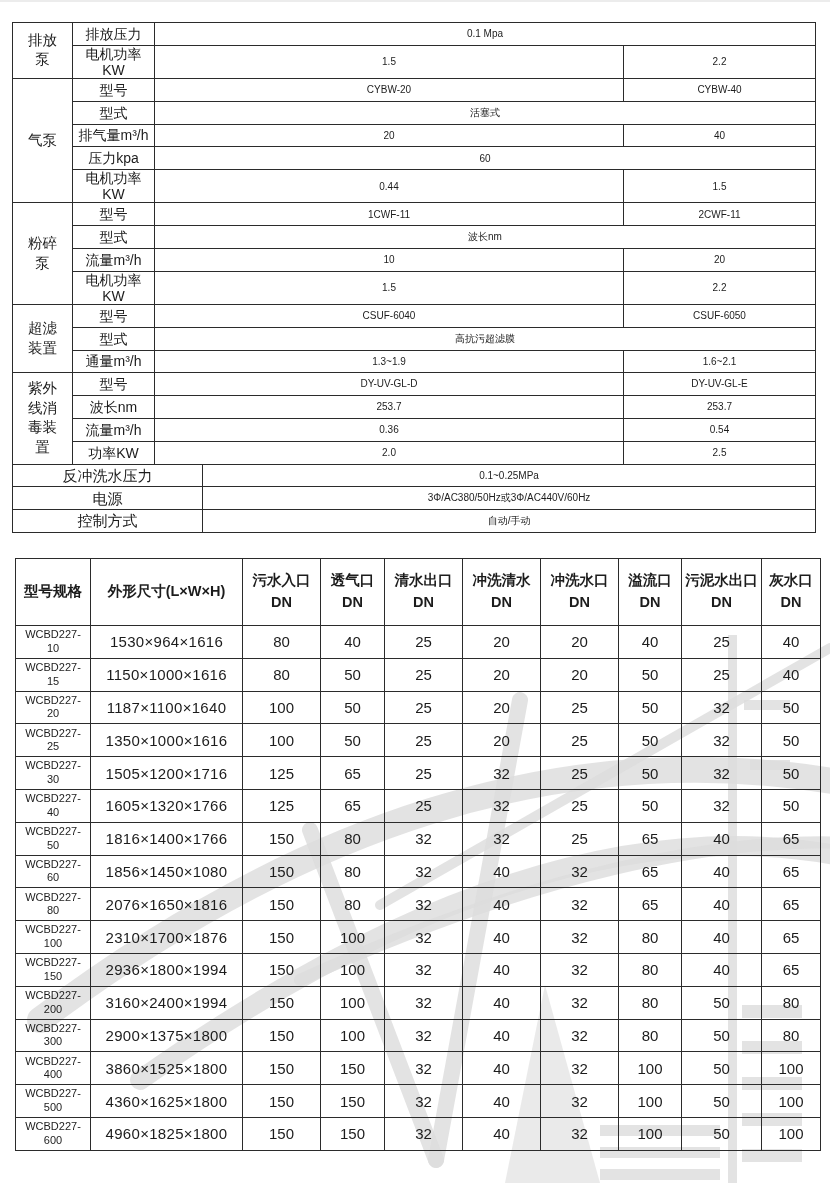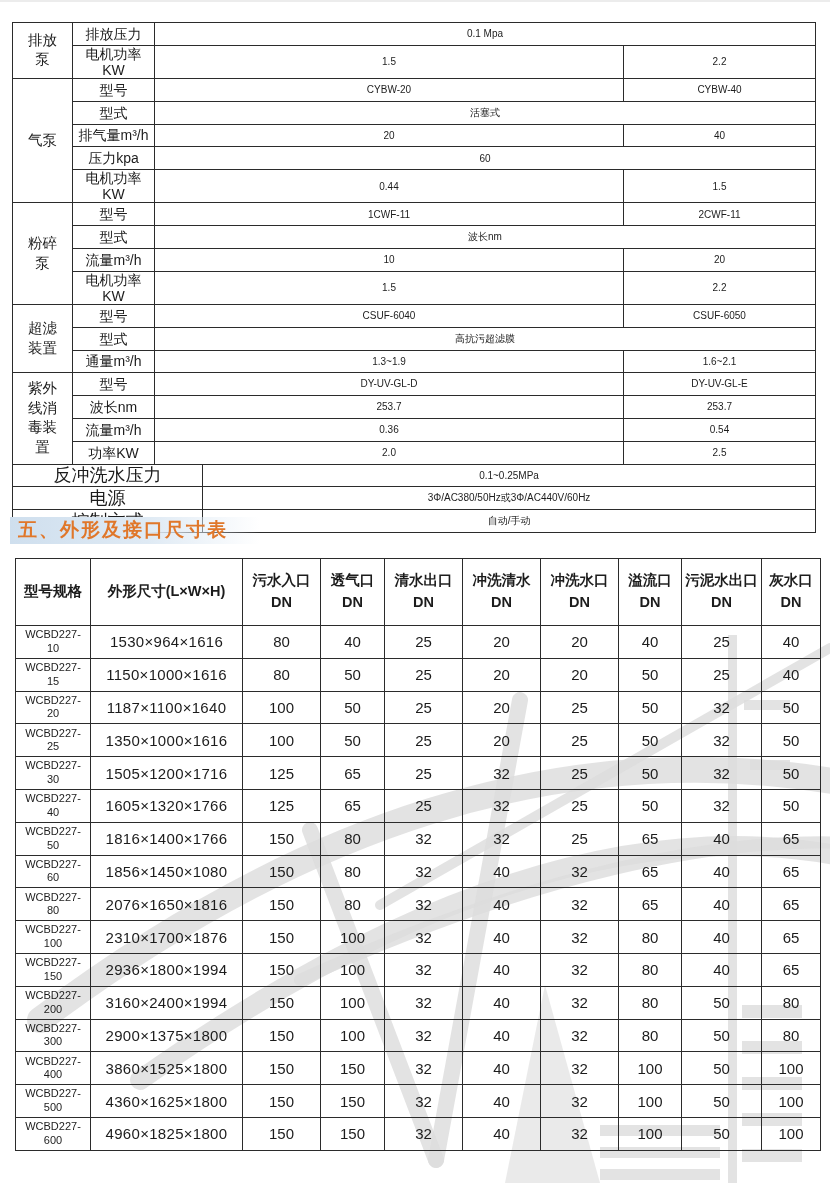--- a/index.html
+++ b/index.html
@@ -12,21 +12,21 @@
   .watermark{position:absolute;left:0;top:0;z-index:0;pointer-events:none;}
   table{border-collapse:collapse;table-layout:fixed;position:absolute;z-index:1;background:transparent;}
   td,th{border:1px solid #2b2b2b;text-align:center;vertical-align:middle;padding:0 2px;overflow:hidden;}
 
   
   .spec{left:12px;top:22px;width:803px;}
   .spec td{font-size:14px;height:21.8px;line-height:1.15;}
   .spec .grp{font-size:14.5px;line-height:1.35;padding:0 13px;word-break:break-all;}
   .spec .lbl{font-size:14px;}
   .spec .val{font-size:10px;}
-  .spec .lblwide{font-size:18px;}
+  .spec .lblwide{font-size:15px;}
 
   
   .section-head{position:absolute;left:10px;top:515px;height:30px;z-index:1;}
   .band{position:absolute;left:0;top:2px;width:250px;height:27px;
     background:linear-gradient(90deg,#cfdfee 0%,#dfeaf4 55%,rgba(223,234,244,0) 100%);}
   .head-text{position:relative;display:inline-block;font-size:19px;font-weight:bold;
     color:#e0772a;letter-spacing:2px;line-height:30px;padding-left:8px;}
 
   
   .dim{left:15px;top:558px;width:805px;}
@@ -175,24 +175,20 @@
         <td class="lblwide" colspan="3">电源</td>
         <td class="val" colspan="2">3Φ/AC380/50Hz或3Φ/AC440V/60Hz</td>
       </tr>
       <tr>
         <td class="lblwide" colspan="3">控制方式</td>
         <td class="val" colspan="2">自动/手动</td>
       </tr>
     </tbody>
   </table>
 
-  <div class="section-head">
-    <span class="band"></span>
-    <span class="head-text">五、外形及接口尺寸表</span>
-  </div>
 
   <table class="dim">
     <colgroup>
       <col style="width:75px">
         <col style="width:152px">
         <col style="width:78px">
         <col style="width:64px">
       <col style="width:78px">
         <col style="width:78px">
         <col style="width:78px">

